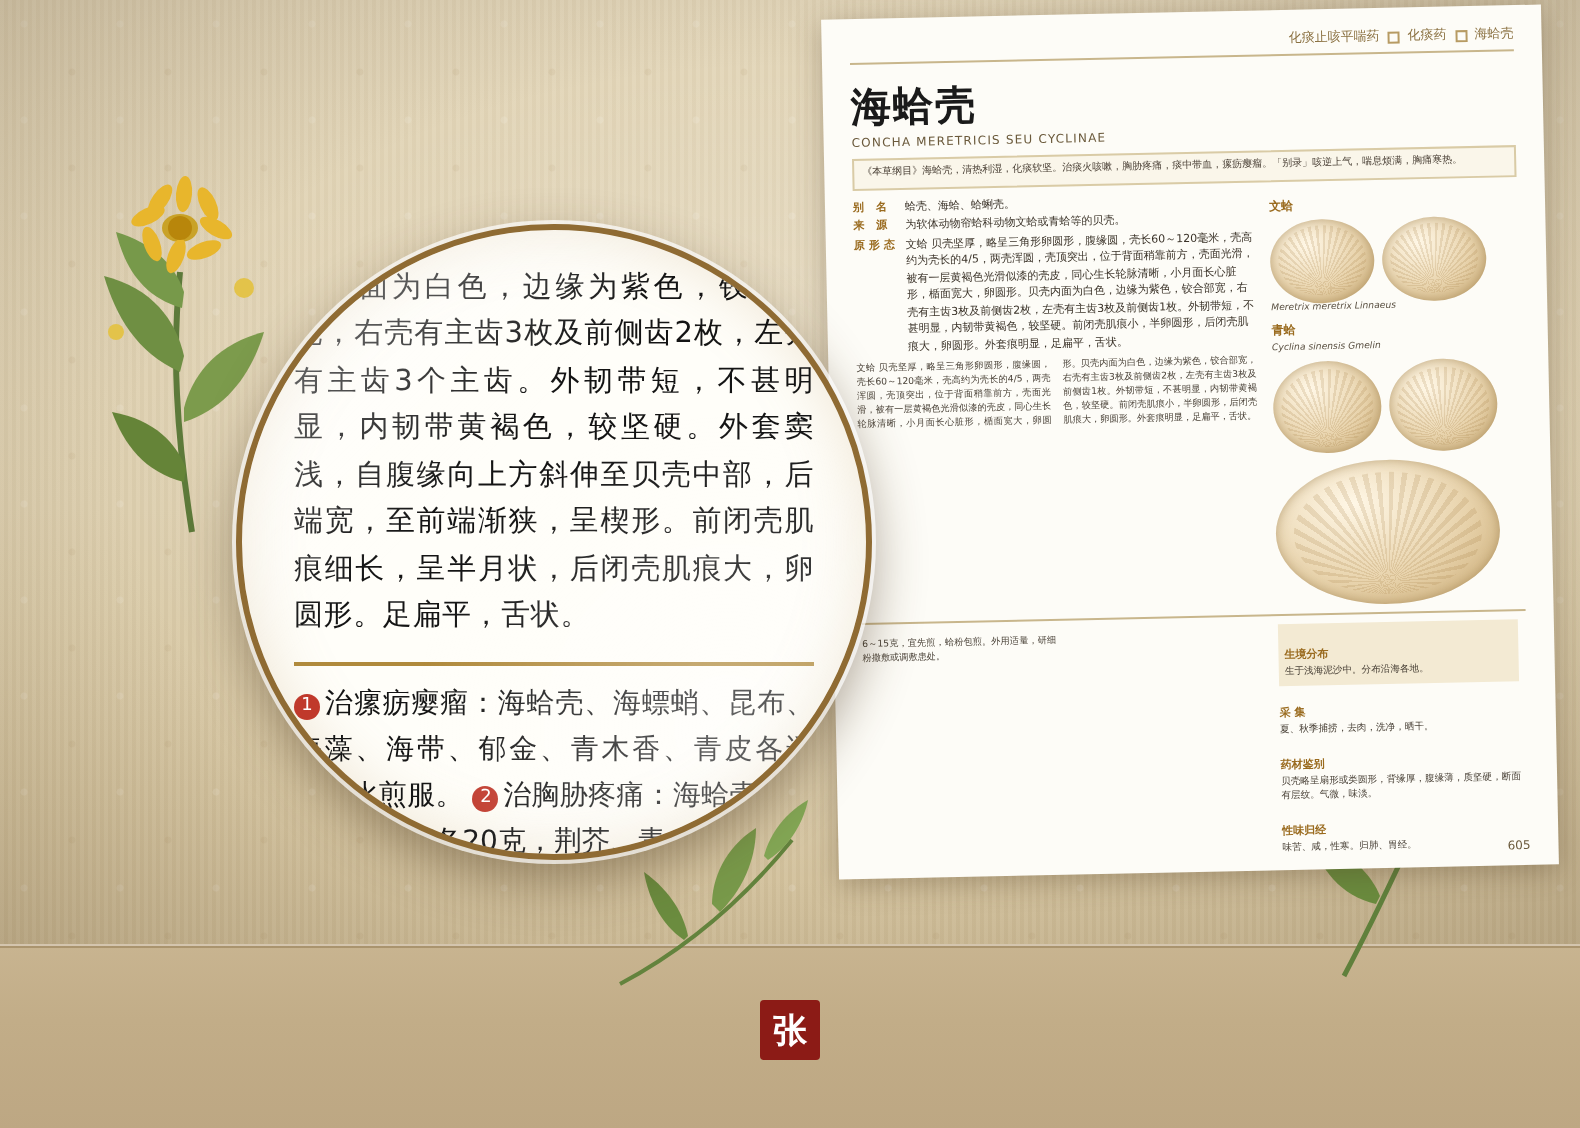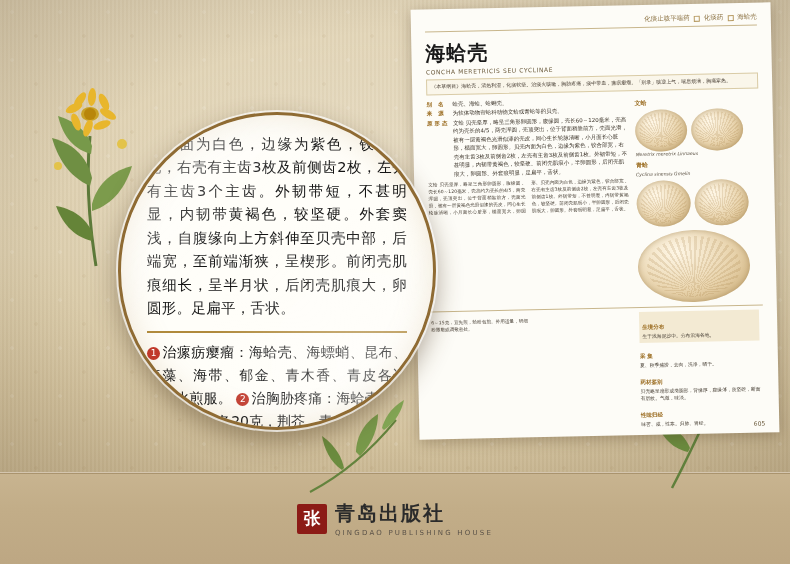--- a/index.html
+++ b/index.html
@@ -282,17 +282,13 @@
     <div class="mag-recipe">
       <span class="num">1</span><span>治瘰疬瘿瘤：海蛤壳、海螵蛸、昆布、海藻、海带、郁金、青木香、青皮各适量，水煎服。</span>
       <span class="num">2</span><span>治胸胁疼痛：海蛤壳、全瓜蒌、苇茎各20克，荆芥、青皮各15克，槟榔、仙茅、生大黄（后下）各10克，生甘草6克，水煎服。</span>
     </div>
   </div>
   <div class="mag-glare"></div>
 </div>
 
 <div class="publisher">
   <div class="pub-mark">张</div>
-  <div class="pub-text">
-    <div class="pub-zh">青岛出版社</div>
-    <div class="pub-en">QINGDAO PUBLISHING HOUSE</div>
-  </div>
 </div>
 
 </body></html>

